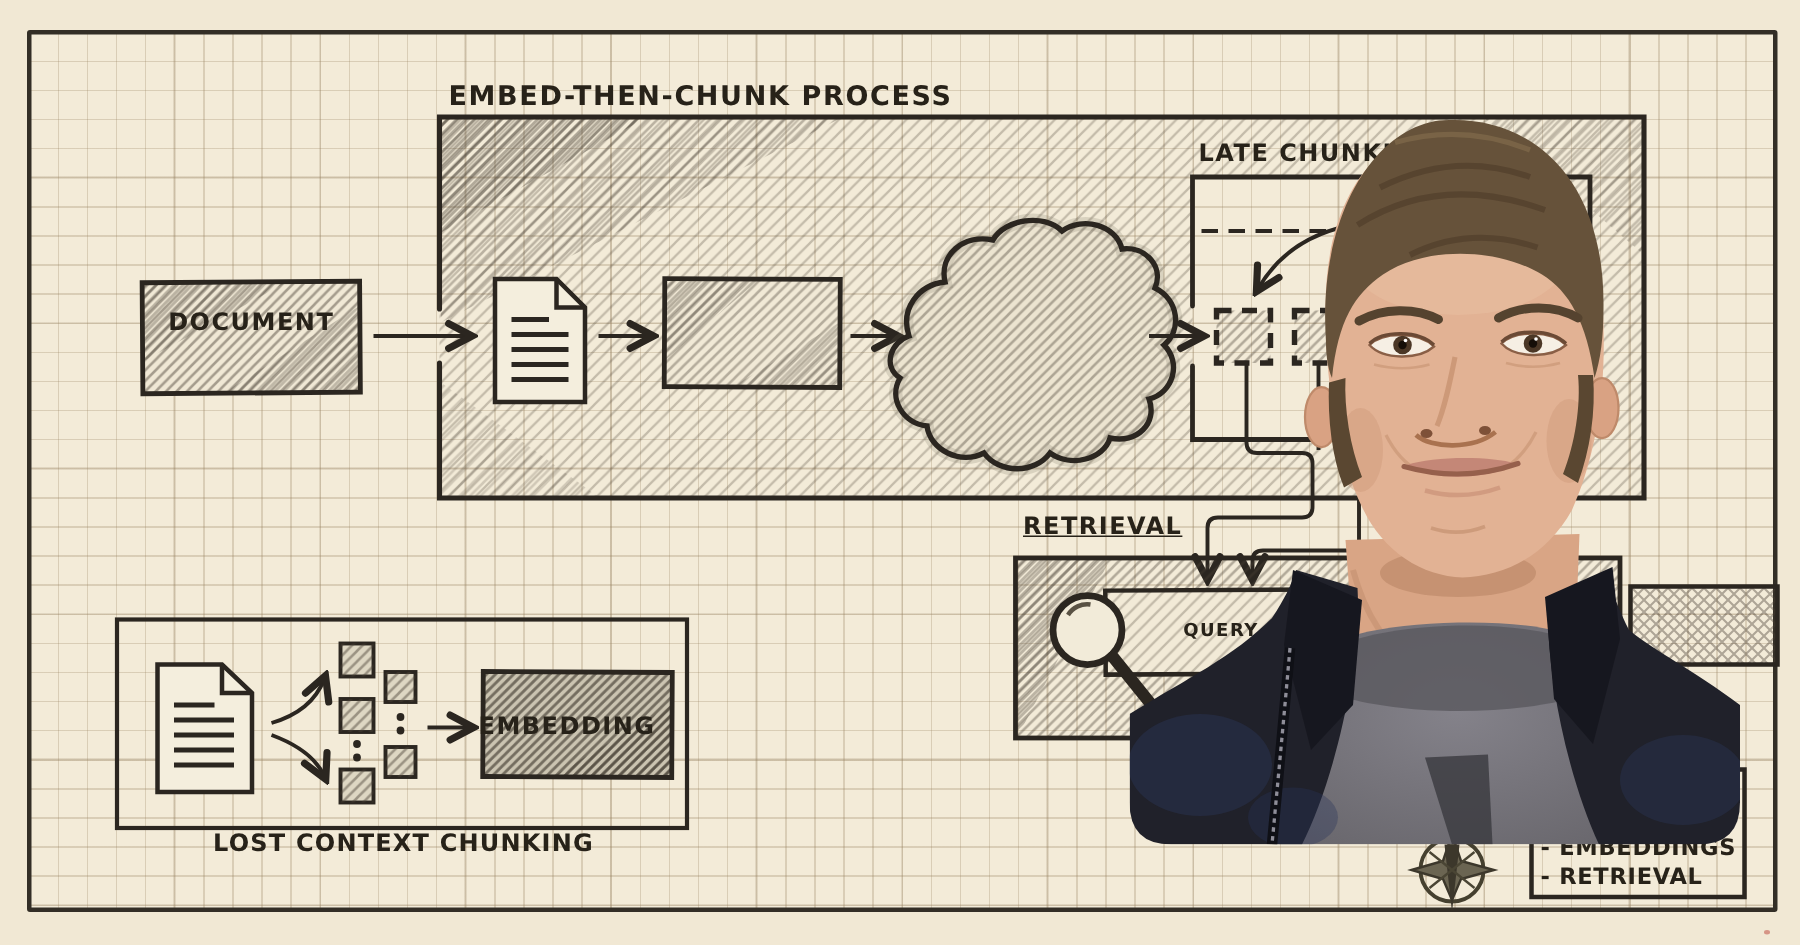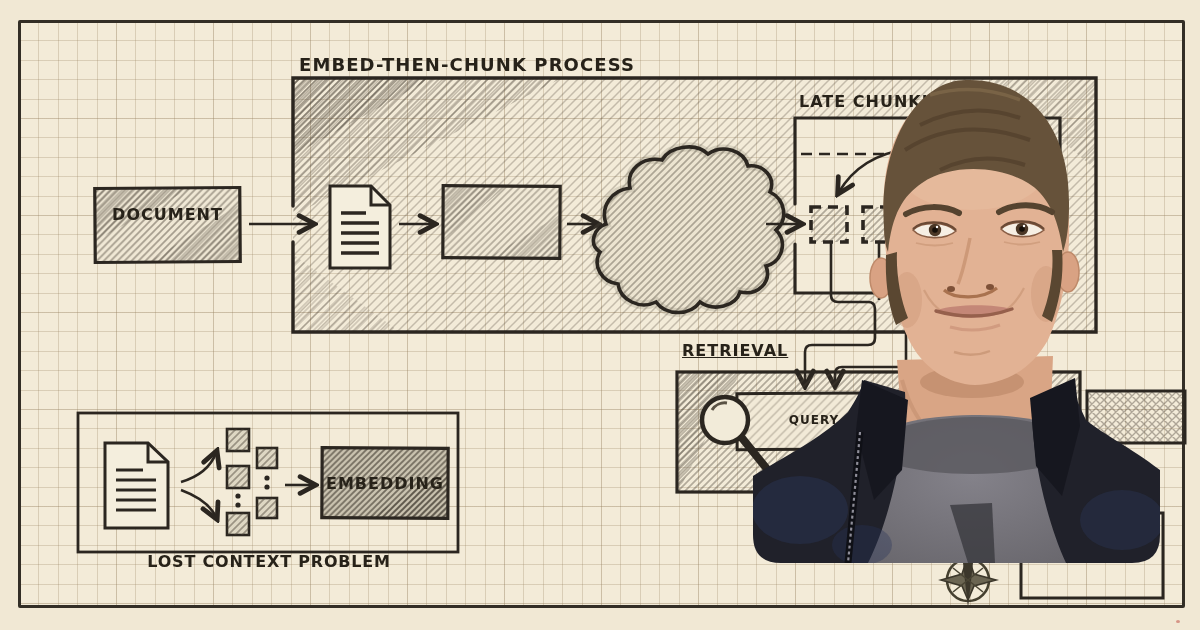--- a/index.html
+++ b/index.html
@@ -18,21 +18,21 @@
   svg{position:absolute;left:0;top:0;}
   .lbl{position:absolute;font-weight:700;color:#272219;z-index:30;}
   .lbl.center{display:flex;align-items:center;justify-content:center;text-align:center;}
   #title{left:299px;top:54px;font-size:18px;letter-spacing:1.1px;}
   #lbl-document{left:95px;top:188px;width:145px;height:52px;font-size:16px;letter-spacing:1px;}
   #lbl-embmodel{left:443px;top:186px;width:117px;height:70px;font-size:15px;line-height:19px;letter-spacing:.6px;}
   #lbl-blob{left:616px;top:187px;width:128px;height:72px;font-size:15px;line-height:19px;letter-spacing:.4px;}
   #lbl-late{left:799px;top:92px;font-size:16px;letter-spacing:1px;white-space:nowrap;}
   #lbl-retrieval{left:682px;top:341px;font-size:16px;letter-spacing:1px;text-decoration:underline;}
   #lbl-query{left:759px;top:394px;width:110px;height:52px;font-size:12px;letter-spacing:1px;}
-  #lbl-embedding2{left:322px;top:448px;width:126px;height:70px;font-size:16px;letter-spacing:1px;}
+  #lbl-embedding2{left:322px;top:448px;width:112px;height:70px;font-size:16px;letter-spacing:1px;}
   #caption{left:80px;top:551px;width:378px;text-align:center;font-size:16px;line-height:21px;letter-spacing:.8px;}
   #footer-list{left:1027px;top:556px;font-size:15px;line-height:19px;letter-spacing:.5px;}
   #diagram{z-index:20;} #photo{z-index:40;}
   #speck{position:absolute;left:1176px;top:620px;width:4px;height:3px;border-radius:50%;
     background:rgba(199,104,92,.65);z-index:50;}
 </style>
 </head>
 <body>
 
 <div id="canvas">
@@ -199,21 +199,25 @@
     </g>
   </svg>
 
   <div class="lbl" id="title">EMBED-THEN-CHUNK PROCESS</div>
   <div class="lbl center" id="lbl-document">DOCUMENT</div>
   <div class="lbl" id="lbl-late">LATE CHUNKING</div>
   <div class="lbl" id="lbl-retrieval">RETRIEVAL</div>
   <div class="lbl center" id="lbl-query">QUERY</div>
   <div class="lbl center" id="lbl-embedding2">EMBEDDING</div>
   <div class="lbl" id="caption">
-    <div>LOST CONTEXT PROBLEM</div>
+    <div>LOST CONTEXT CHUNKING</div>
+  </div>
+  <div class="lbl" id="footer-list">
+    <div>- EMBEDDINGS</div>
+    <div>- RETRIEVAL</div>
   </div>
   <div id="speck"></div>
 
   <svg id="photo" width="1200" height="630" viewBox="0 0 1200 630">
     <defs>
       <clipPath id="photoClip">
         <path d="M753,55 H1160 V535 Q1160,563 1132,563 H781 Q753,563 753,535 Z"></path>
       </clipPath>
       <radialGradient id="shirtTex" cx="50%" cy="40%" r="70%">
         <stop offset="0%" stop-color="#84828a"></stop>

